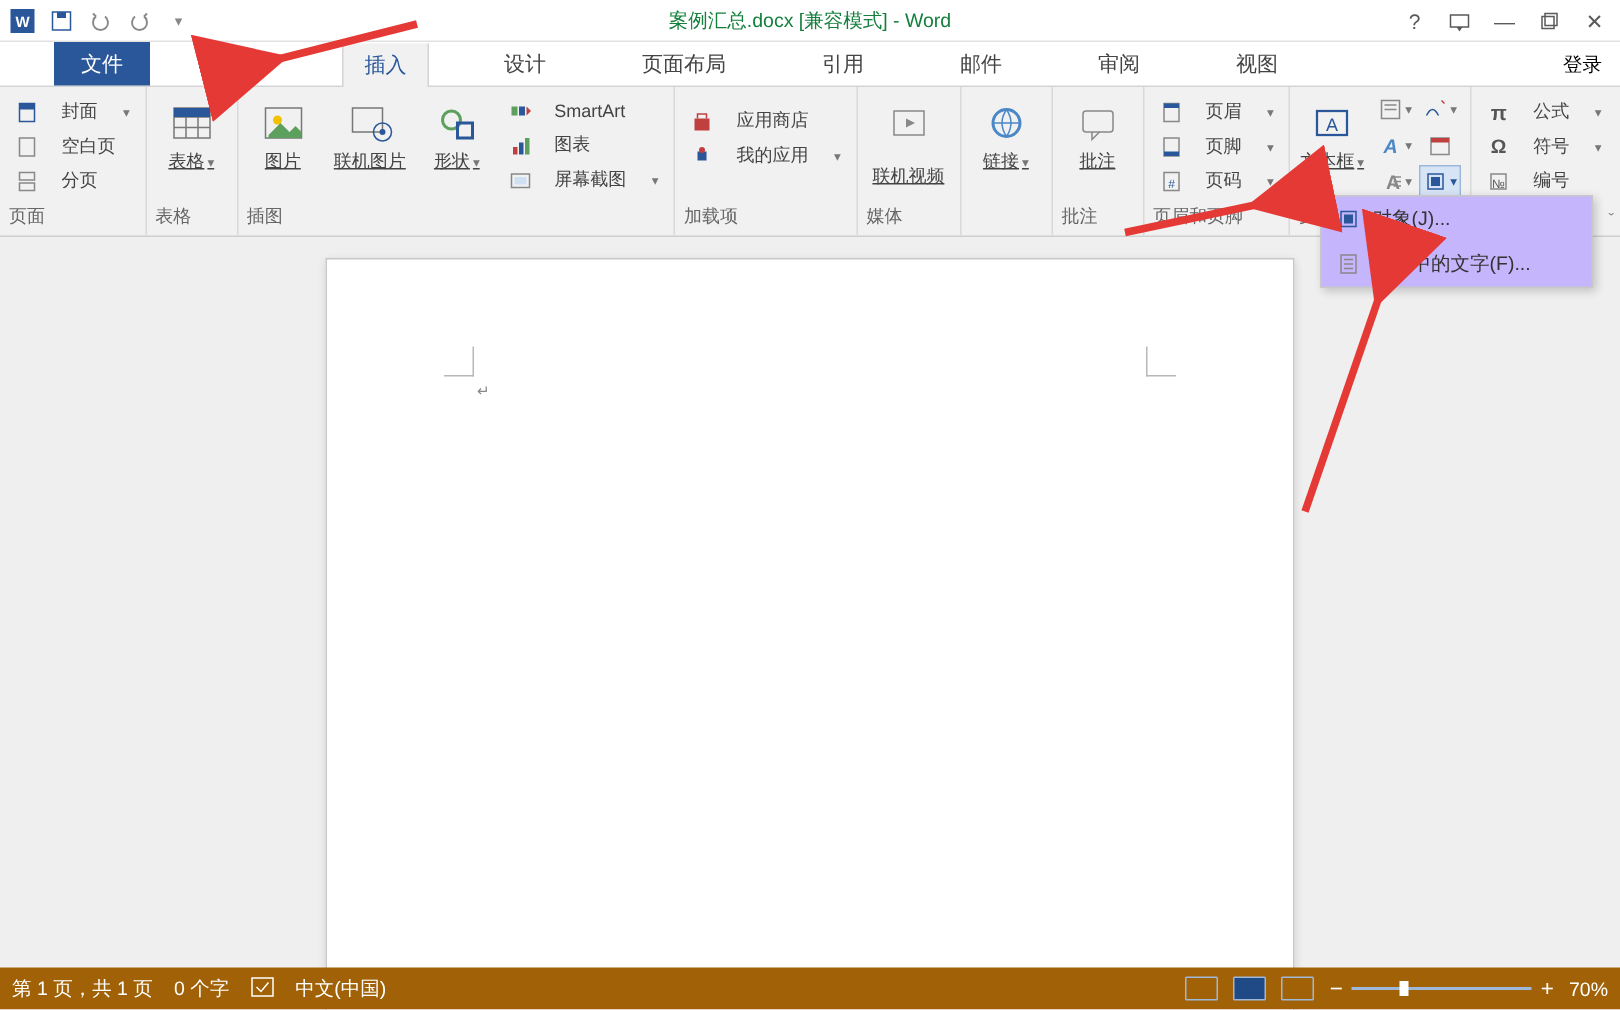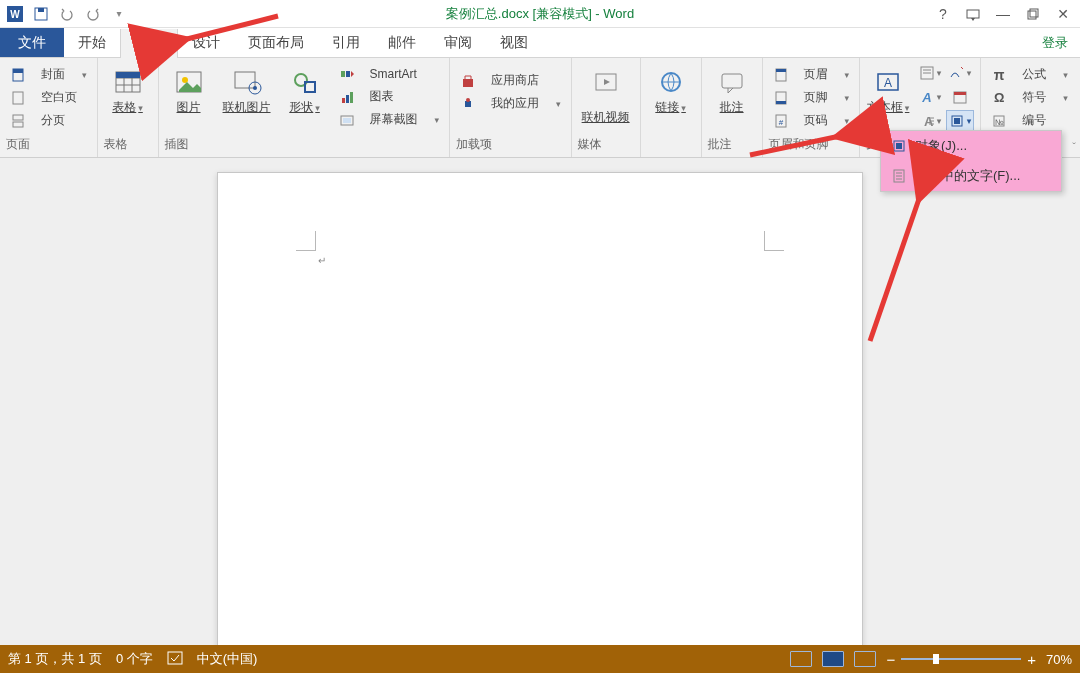--- a/index.html
+++ b/index.html
@@ -6,39 +6,39 @@
 body { width: 1080px; height: 673px; background: #f6f6f6; overflow: hidden; position: relative; font-size: 12px; }
 
 .titlebar { height: 28px; background: #fff; display: flex; align-items: center; position: relative; border-bottom: 1px solid #e1e1e1;}
 .titlebar .qat { display: flex; align-items: center; gap: 4px; padding: 0 4px; }
 .titlebar .qat .ic { width: 22px; height: 22px; display:flex; align-items:center; justify-content:center; color:#2a579a; }
 .titlebar .title { position: absolute; left: 50%; transform: translateX(-50%); font-size: 13px; color: #15803d; display:flex; align-items:center;}
 .titlebar .wincontrols { margin-left: auto; display:flex; gap:4px; padding: 0 4px;}
 .titlebar .wincontrols .ic { width: 26px; height: 26px; display:flex; align-items:center; justify-content:center; color:#5a5a5a; font-size:14px;}
 
 .tabs { height: 30px; background: #fff; display: flex; align-items: stretch; border-bottom: 1px solid #d4d4d4;}
-.tabs .tab { padding: 0 14px; display:flex; align-items:center; font-size: 14px; color:#444; cursor:pointer; }
+.tabs .tab { padding: 0 14px; display:flex; align-items:center; font-size: 14px; color:#444; cursor:pointer;margin-left:36px; }
 .tabs .tab.file { background:#2a579a; color:#fff; padding: 0 18px; }
 .tabs .tab.active { background:#f1f1f1; border-left:1px solid #d4d4d4; border-right:1px solid #d4d4d4; color:#2a579a; position:relative; top:1px;}
-.tabs .login { margin-left:auto; padding:0 12px; display:flex; align-items:center; color:#15803d; font-size:13px;}
+.tabs .login { margin-left:auto; padding:0 12px; display:flex; align-items:center; color:#000000; font-size:13px;}
 
 .ribbon { height: 100px; background: #f1f1f1; display: flex; border-bottom: 1px solid #cfcfcf; position:relative;}
 .group { display:flex; flex-direction:column; border-right:1px solid #d9d9d9; padding: 4px 6px 0 6px;}
 .group .items { flex:1; display:flex; align-items:flex-start; gap:6px; }
 .group .label { text-align:left; font-size:12px; color:#666; padding:2px 0 4px 0;}
 .big-btn { display:flex; flex-direction:column; align-items:center; justify-content:center; width:48px; padding:4px 2px; gap:2px; color:#444;}
 .big-btn .glyph { width:32px; height:32px; display:flex; align-items:center; justify-content:center; }
 .big-btn .cap { font-size:12px; white-space:nowrap; line-height:1.3; text-decoration:underline;}
 .small-list { display:flex; flex-direction:column; gap:2px; padding-top:2px;}
 .small-btn { display:flex; align-items:center; gap:15px; padding:2px 4px; font-size:12px; color:#444; white-space:nowrap;}
 .small-btn .glyph { width:16px; height:16px; display:flex; align-items:center; justify-content:center;}
 .icon-grid { display:grid; grid-template-columns:repeat(2, 28px); grid-template-rows:repeat(3, 22px); gap:2px;}
 .icon-grid .cell { display:flex; align-items:center; justify-content:center;}
 
-.drop-menu { position:absolute; top:130px; left:880px; width:182px; background:#f9a8d4; border:1px solid #c8c8c8; box-shadow: 2px 2px 6px rgba(0,0,0,.2); z-index:50;}
+.drop-menu { position:absolute; top:130px; left:880px; width:182px; background:#c4b5fd; border:1px solid #c8c8c8; box-shadow: 2px 2px 6px rgba(0,0,0,.2); z-index:50;}
 .drop-menu .mi { display:flex; align-items:center; gap:8px; padding:6px 10px; font-size:13px; color:#333; }
 .drop-menu .mi .glyph { width:16px; height:16px; display:flex; align-items:center; justify-content:center; color:#2a579a;}
 
 .doc-area { position:absolute; top:158px; bottom:28px; left:0; right:0; background:#efefef; display:flex; justify-content:center;}
 .page { margin-top:14px; width:646px; height:800px; background:#fff; border:1px solid #c7c7c7; box-shadow: 0 2px 6px rgba(0,0,0,.15); position:relative;}
 .page .corner { position:absolute; width:20px; height:20px; }
 .page .corner.tl { top:58px; left:78px; border-right:1px solid #b8b8b8; border-bottom:1px solid #b8b8b8;}
 .page .corner.tr { top:58px; right:78px; border-left:1px solid #b8b8b8; border-bottom:1px solid #b8b8b8;}
 .page .cursor { position:absolute; top:82px; left:100px; font-size:10px; color:#888;}
 

